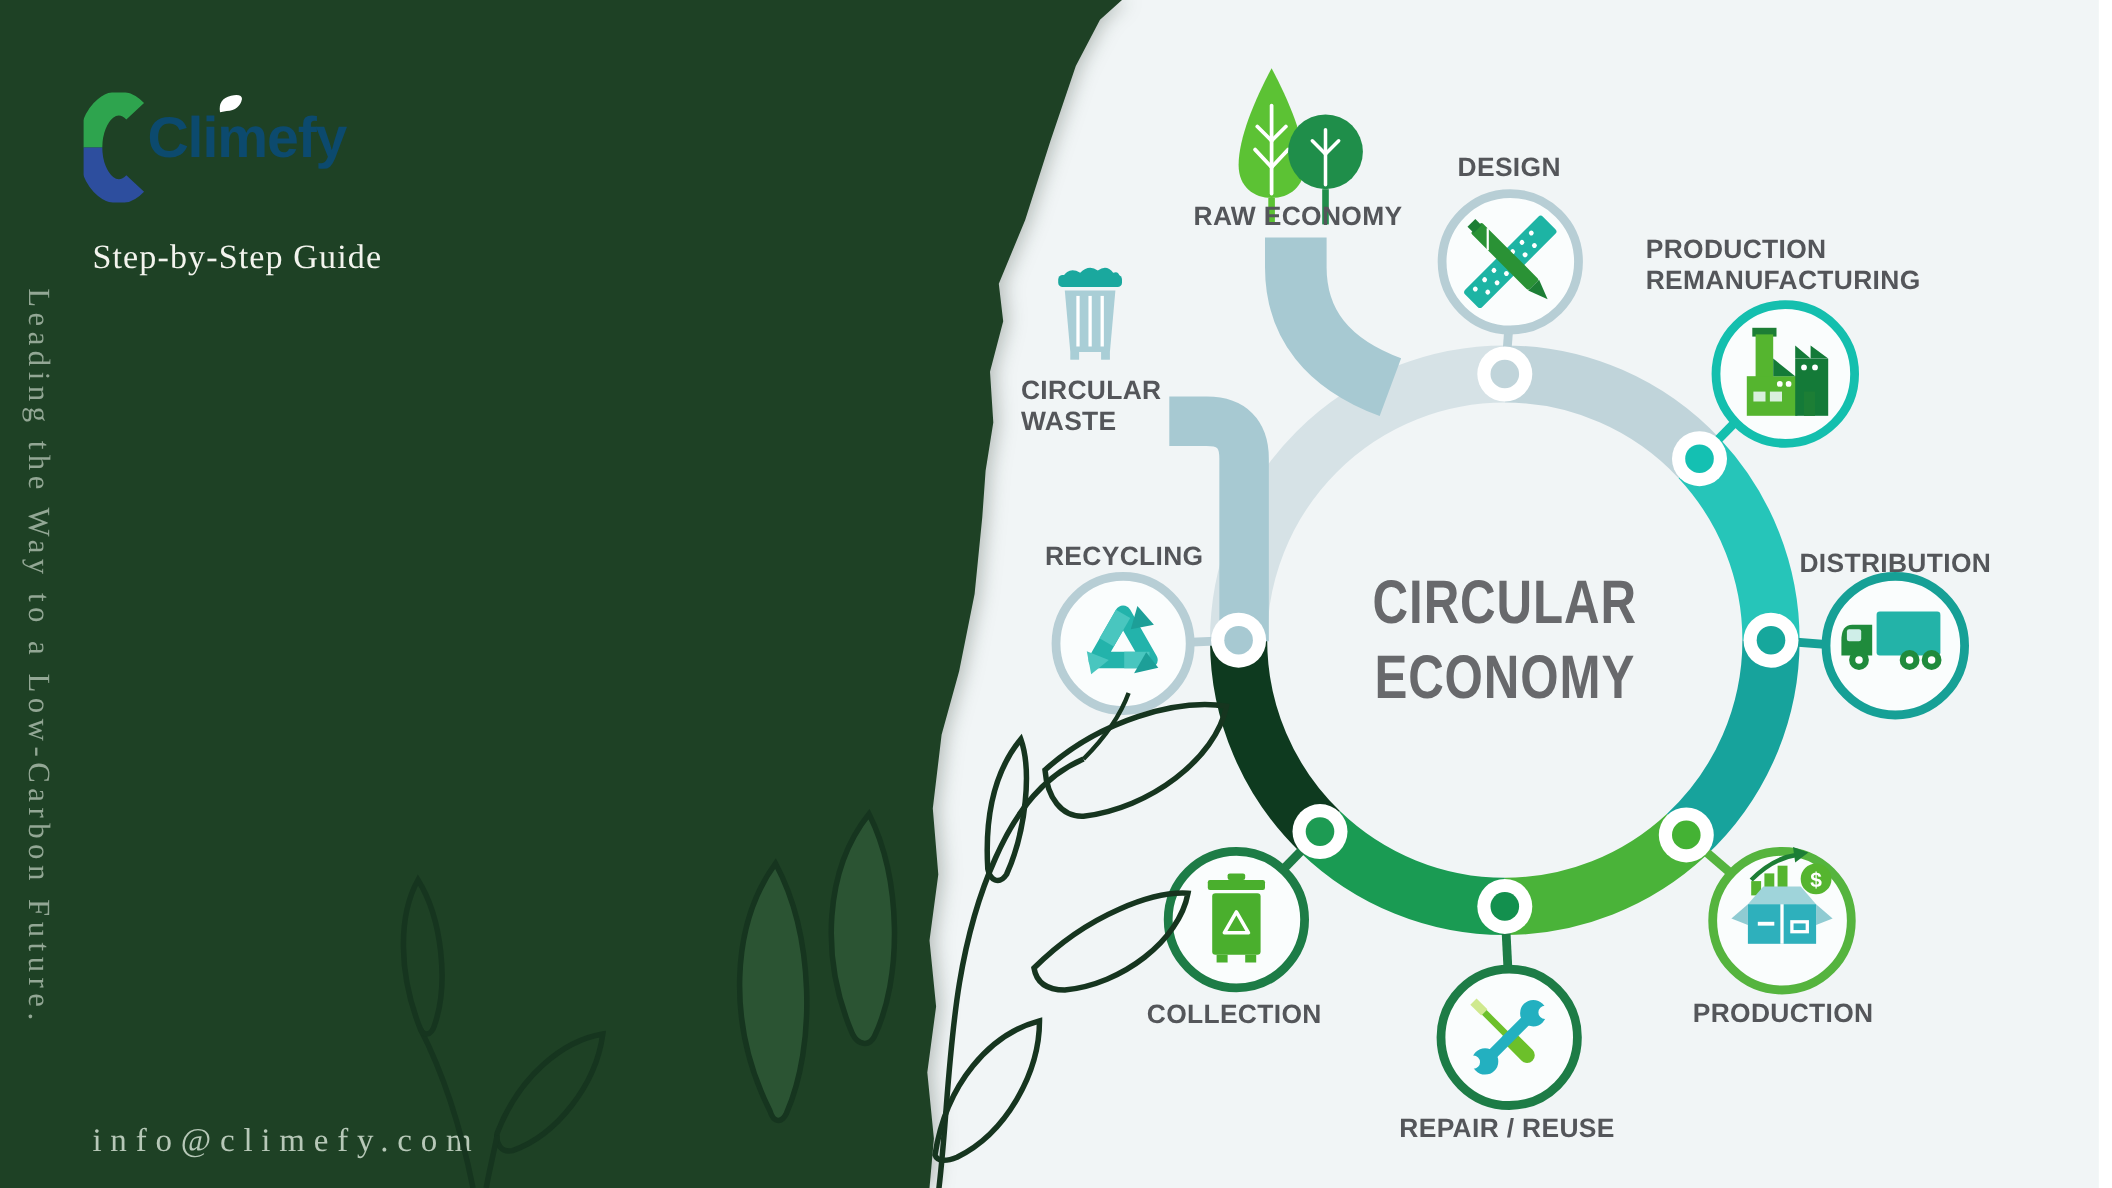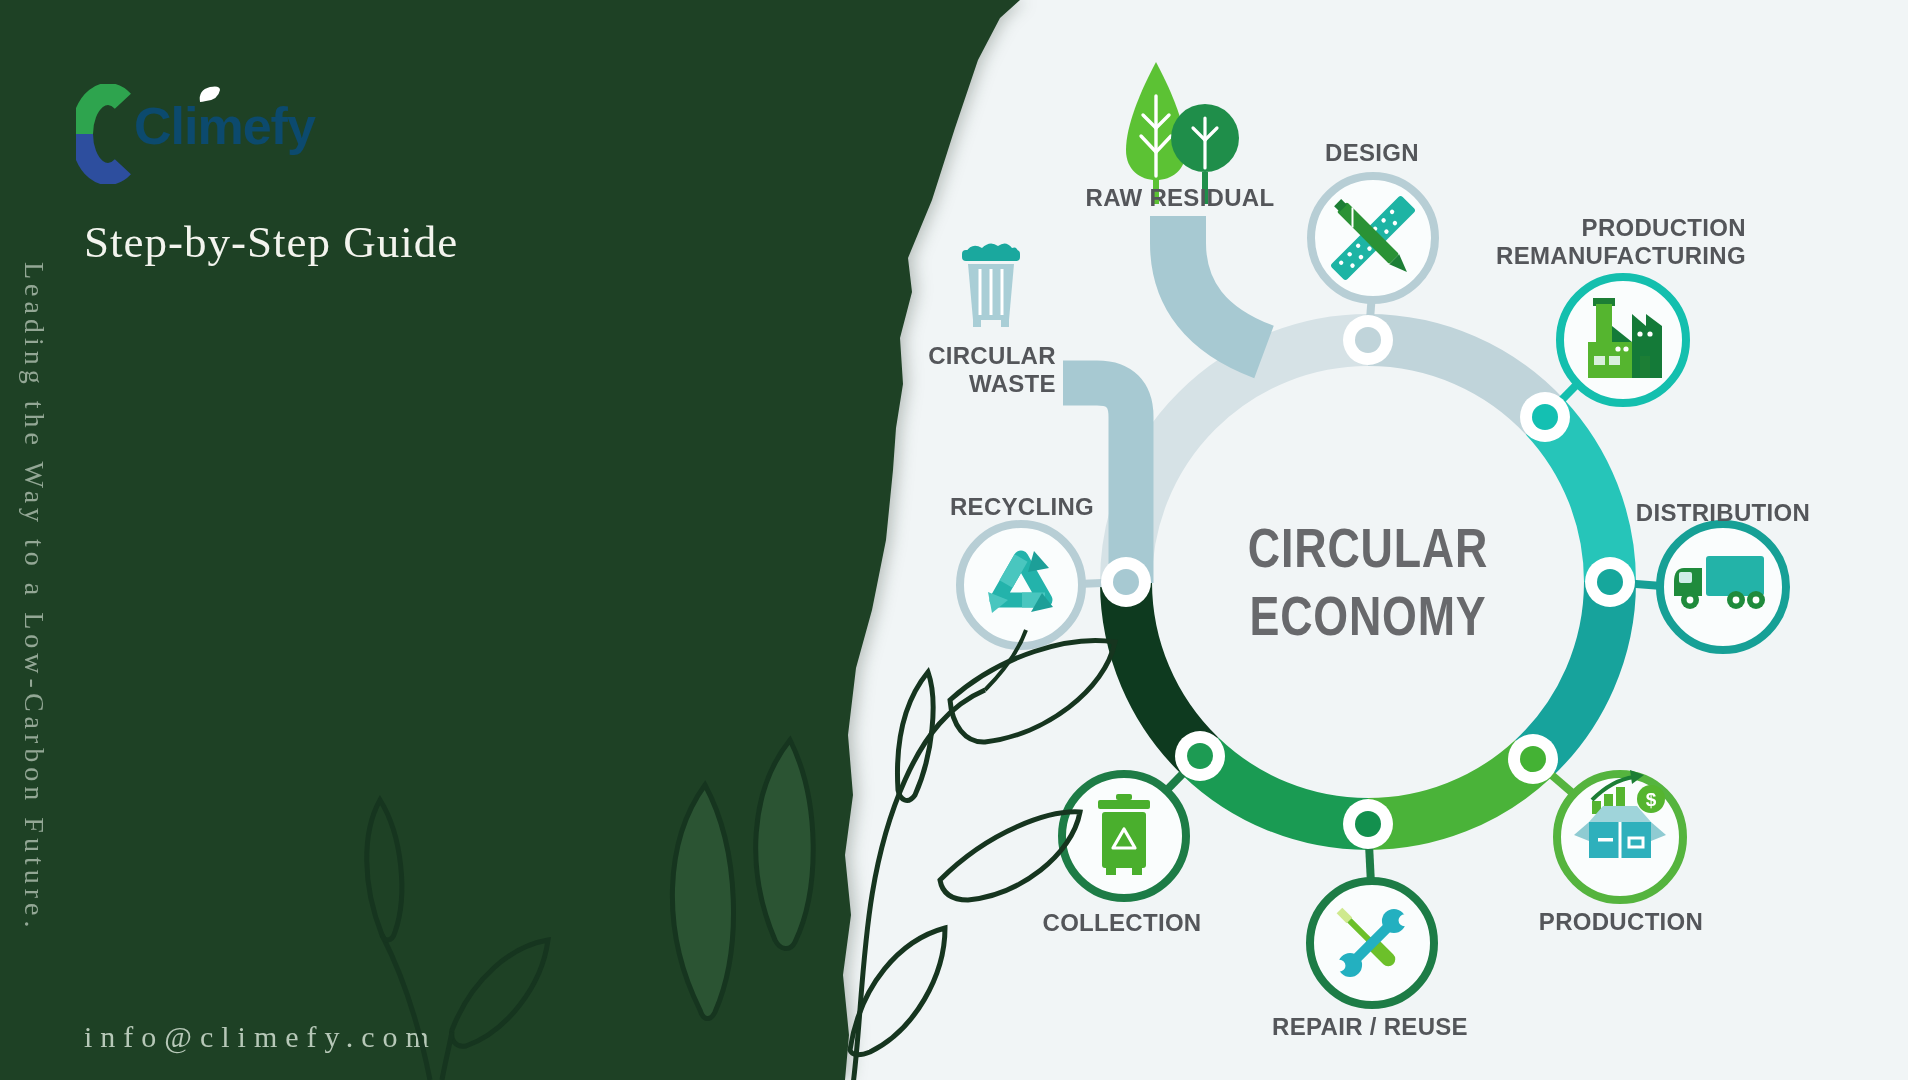--- a/index.html
+++ b/index.html
@@ -4,36 +4,36 @@
 <style>
   html,body{margin:0;padding:0;background:#e8ecee;}
   #canvas{position:relative;width:1920px;height:1080px;overflow:hidden;
           font-family:"Liberation Sans",sans-serif;}
   #bg{position:absolute;inset:0;background:#f1f5f6;}
   .abs{position:absolute;}
   svg{display:block;}
   
   #panel-svg{filter:drop-shadow(5px 0 8px rgba(10,30,15,.25));}
   .eyebrow{left:84px;top:216px;font-family:"Liberation Serif",serif;
-           font-size:45px;color:#f3f4ee;letter-spacing:1px;}
+           font-size:31px;color:#f3f4ee;letter-spacing:1px;}
   .headline{left:84px;top:292px;font-family:"Liberation Serif",serif;
             font-size:88px;line-height:106px;color:#f3f4ee;letter-spacing:2px;
             white-space:pre-line;font-weight:400;}
   .website{left:86px;top:938px;font-family:"Liberation Serif",serif;
            font-size:44px;color:#ccd8cb;}
   .email{left:84px;top:1020px;font-family:"Liberation Serif",serif;
          font-size:30px;color:#b7c8b8;letter-spacing:8px;}
   .vtext{left:50px;top:262px;transform-origin:top left;transform:rotate(90deg);
          font-family:"Liberation Serif",serif;font-size:28px;color:#93a795;
          letter-spacing:5px;white-space:nowrap;}
   .logo-word{left:134px;top:96px;font-size:52px;font-weight:700;color:#0c4a6e;
              letter-spacing:-1px;}
   
   .stage-label{transform:translate(-50%,-50%);font-weight:700;font-size:24px;
-               color:#54565a;letter-spacing:.3px;text-align:right;
+               color:#54565a;letter-spacing:.3px;text-align:left;
                line-height:1.18;white-space:pre-line;}
   .center-title{transform:translate(-50%,-50%) scaleX(.8);font-weight:700;
                 font-size:56px;color:#68696c;letter-spacing:1px;
                 text-align:center;line-height:1.22;white-space:pre-line;}
 </style>
 </head>
 <body>
 
 <div id="canvas">
   <div id="bg"></div>
@@ -264,21 +264,21 @@
       <path d="M 850 1050 C 860 985 900 940 945 928 C 945 975 915 1030 870 1052 C 860 1056 852 1056 850 1050 Z"></path>
       <path d="M 430 1080 C 418 1020 400 970 382 935"></path>
       <path d="M 382 935 C 362 885 362 832 380 800 C 402 835 408 895 395 932 C 392 942 385 942 382 935 Z"></path>
       <path d="M 452 1030 C 472 978 512 946 548 940 C 542 986 506 1032 466 1046 C 456 1048 450 1040 452 1030 Z"></path>
       <path d="M 452 1032 C 448 1052 444 1068 442 1080"></path>
       <path d="M 700 1010 C 660 930 665 840 705 785 C 740 850 742 950 715 1012 C 710 1022 703 1020 700 1010 Z" fill="#2b5433"></path>
       <path d="M 775 940 C 745 870 750 790 790 740 C 820 800 820 890 795 942 C 790 952 780 950 775 940 Z" fill="#2b5433"></path>
     </g>
   </svg>
 
-  <div class="abs stage-label" style="left:1180px;top:198px">RAW RESIDUAL</div>
+  <div class="abs stage-label" style="left:1180px;top:198px">RAW ECONOMY</div>
   <div class="abs stage-label" style="left:1372px;top:153px">DESIGN</div>
   <div class="abs stage-label" style="left:1621px;top:242px">PRODUCTION
 REMANUFACTURING</div>
   <div class="abs stage-label" style="left:1723px;top:513px">DISTRIBUTION</div>
   <div class="abs stage-label" style="left:1621px;top:922px">PRODUCTION</div>
   <div class="abs stage-label" style="left:1370px;top:1027px">REPAIR / REUSE</div>
   <div class="abs stage-label" style="left:1122px;top:923px">COLLECTION</div>
   <div class="abs stage-label" style="left:1022px;top:507px">RECYCLING</div>
   <div class="abs stage-label" style="left:992px;top:370px">CIRCULAR
 WASTE</div>

